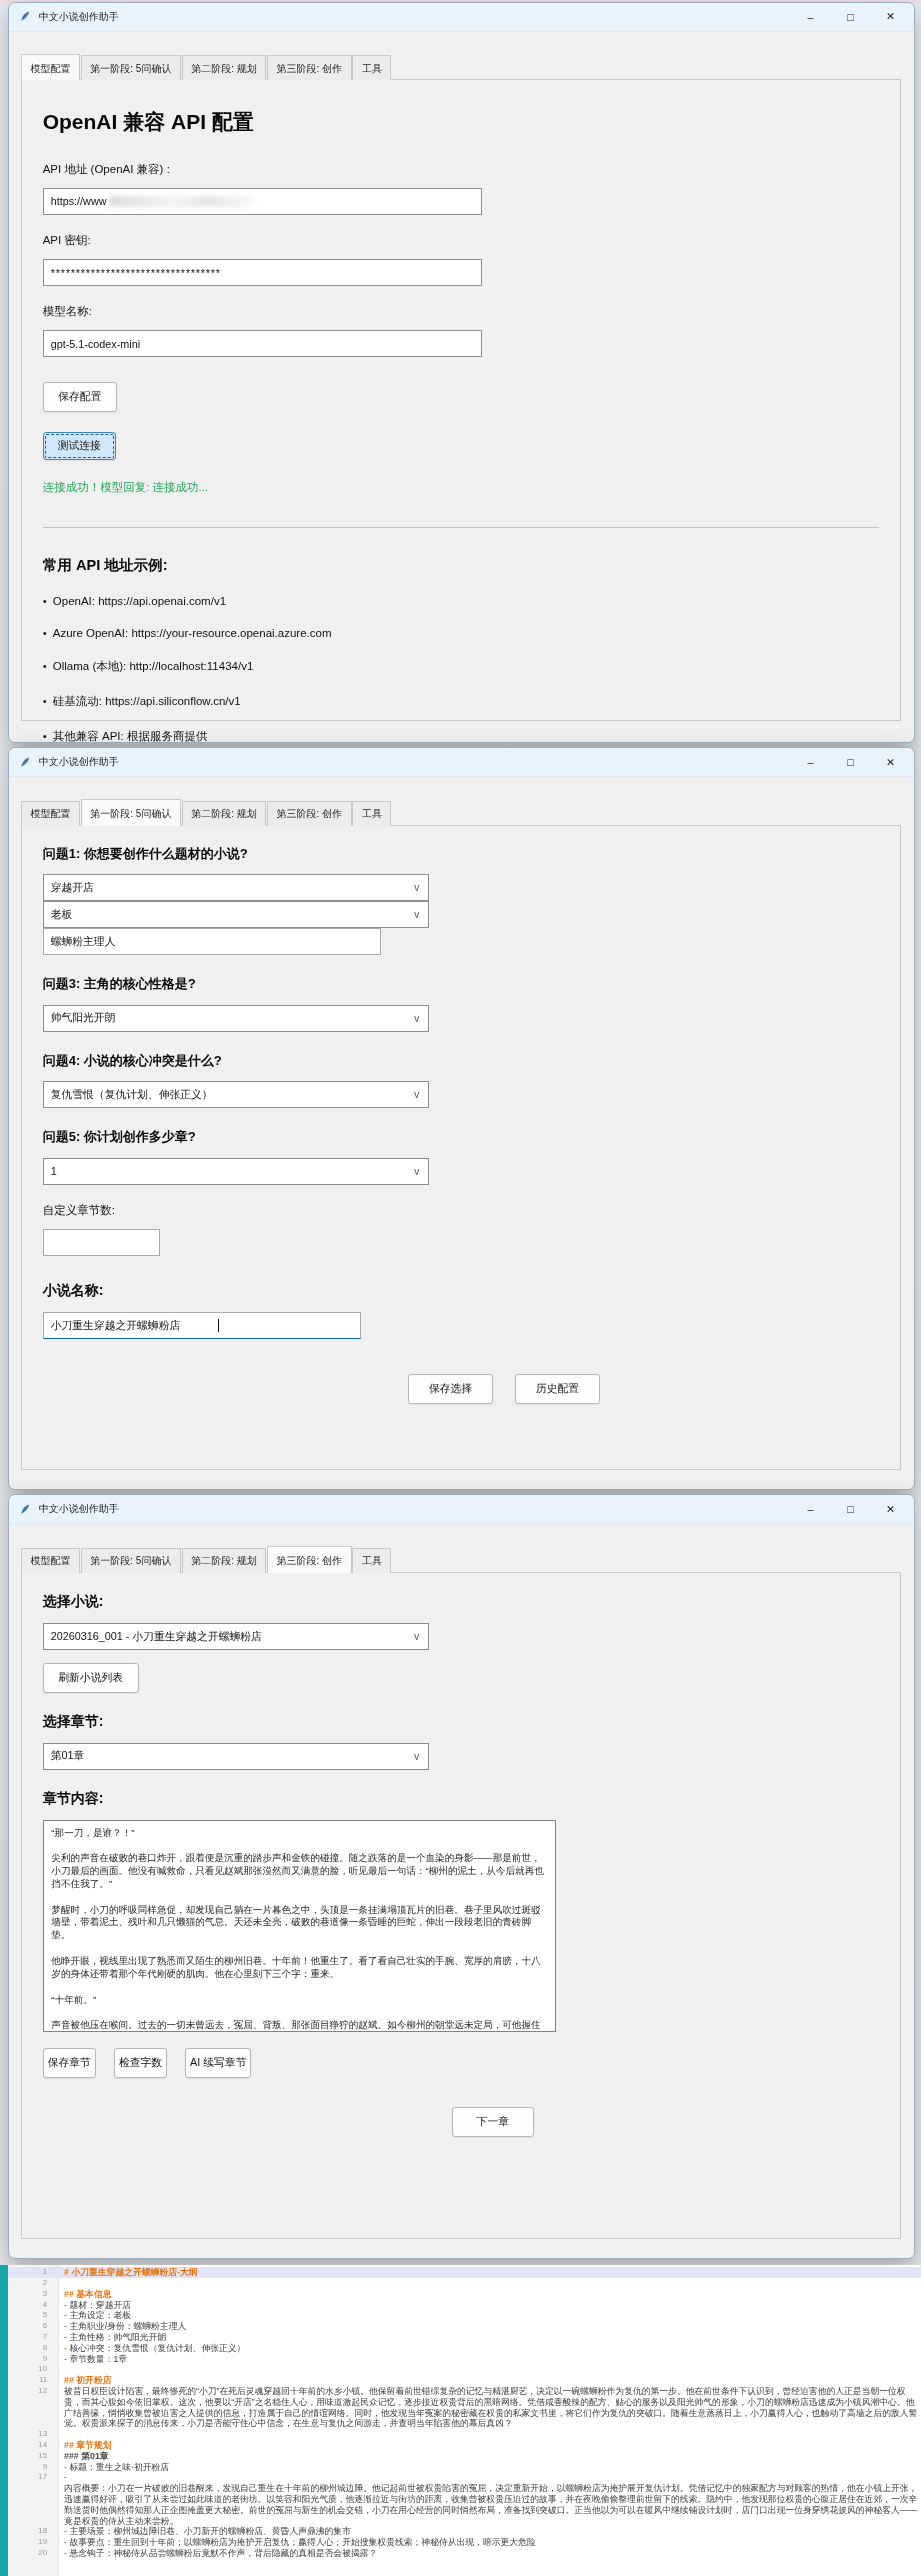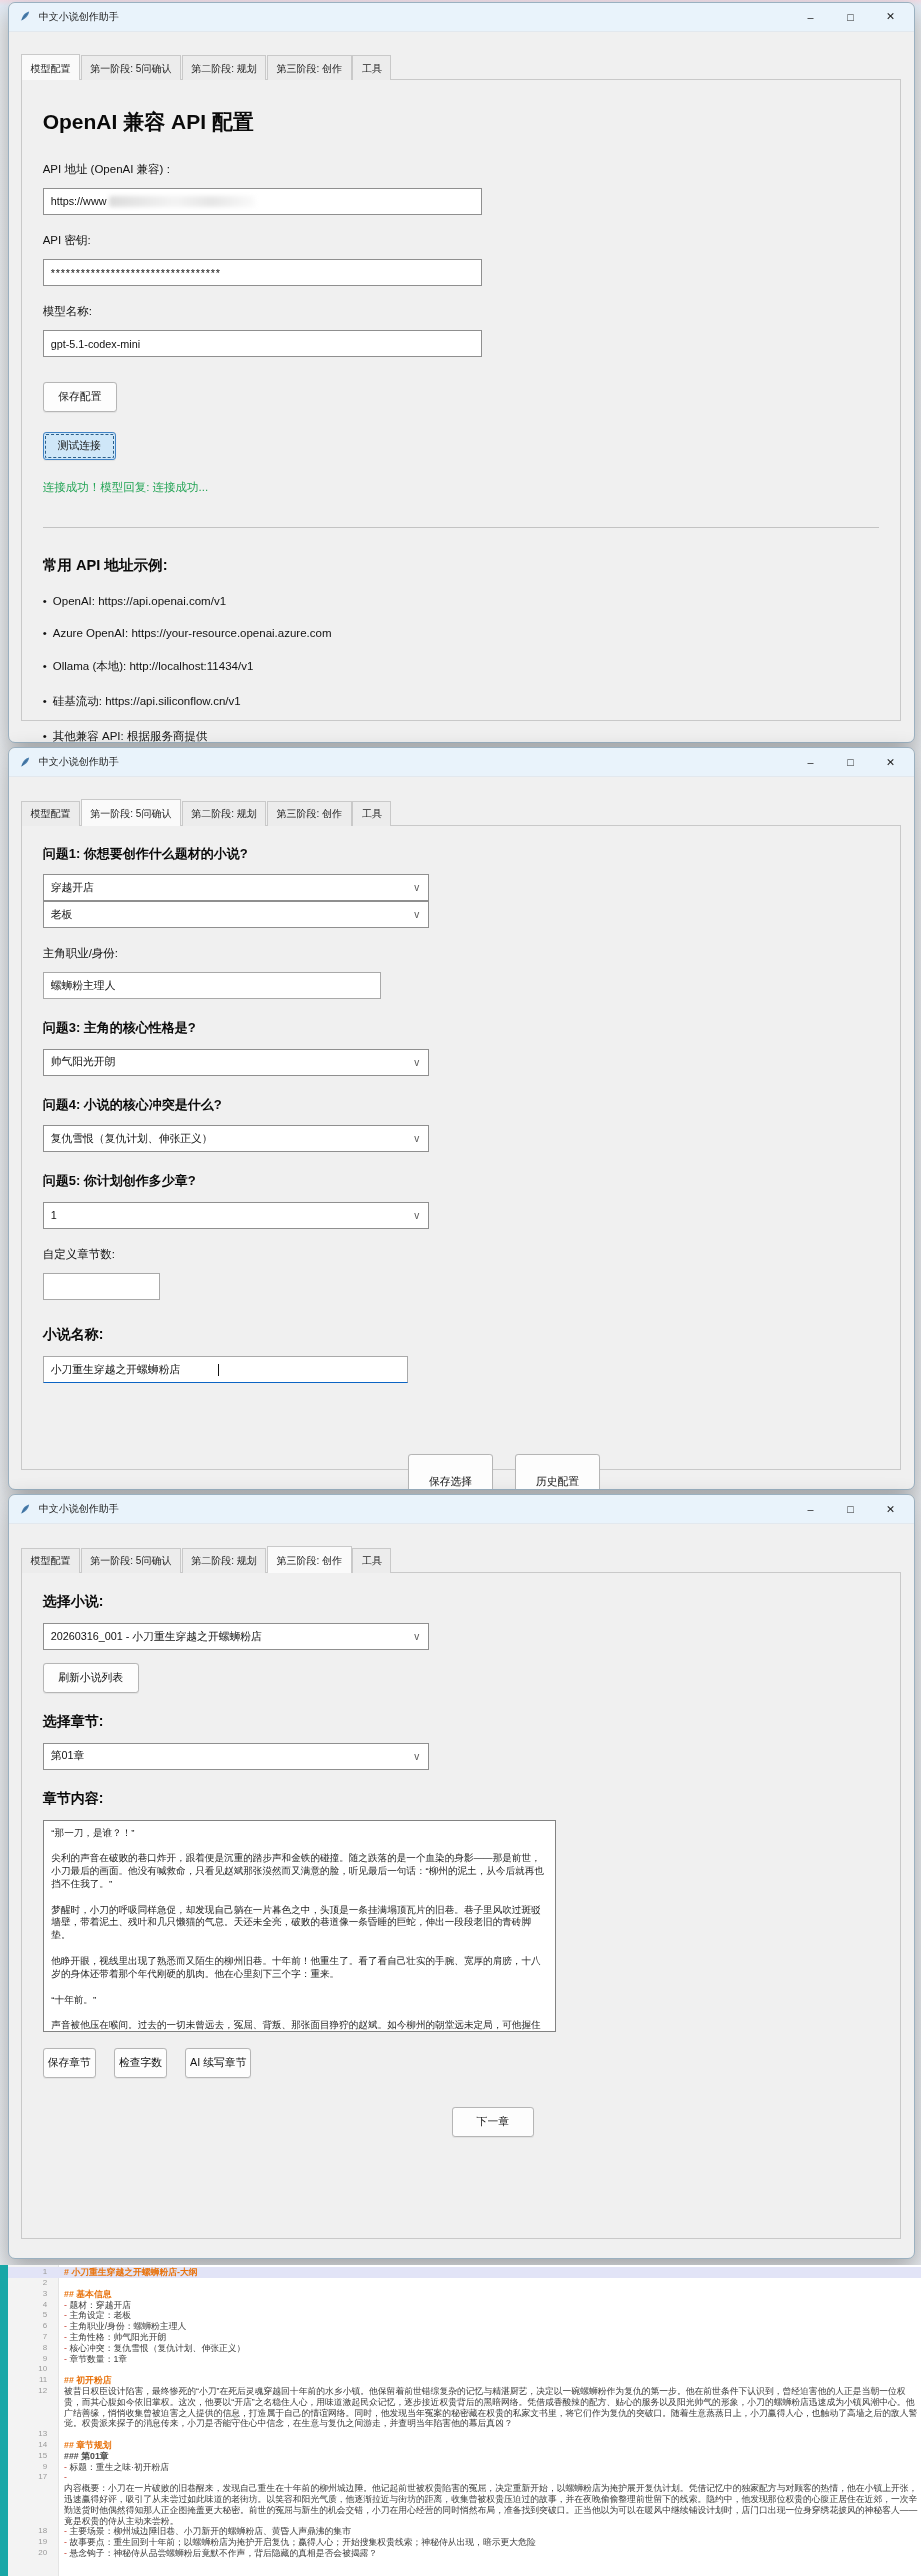--- a/index.html
+++ b/index.html
@@ -43,21 +43,21 @@
   .biglabel { font-size:14px; font-weight:bold; color:#0a0a0a; margin:20px 0 12.3px 6.1px; }
   .input, .combo {
     height:27px; background:#fff; border:0.8px solid #8f8f8f;
     display:flex; align-items:center; padding:0 7px; font-size:10.8px; color:#111; margin-left:6.1px;
   }
   .input.w-url { width:439px; }
   .input.w-key { width:439px; letter-spacing:0.8px; }
   .input.w-model { width:439px; }
   .input.w-job { width:338px; border-color:#a9a9a9; }
   .input.w-small { width:117px; border-color:#a9a9a9; }
-  .input.w-name { width:365px; border-color:#a9a9a9; border-bottom:1.5px solid #0b64c4;gap:37px; }
+  .input.w-name { width:318px; border-color:#a9a9a9; border-bottom:1.5px solid #0b64c4;gap:37px; }
   .combo { width:386px; justify-content:space-between; }
   .combo .arrow { color:#555; font-size:10px; margin-right:1.5px; }
   .redact { display:inline-block; width:146px; height:11.5px; margin-left:2.3px; border-radius:2.3px;
             background:linear-gradient(90deg,#dcdcdc,#f3f3f3 45%,#e6e6e6 70%,#fafafa); filter:blur(2.3px); }
   .caret { display:inline-block; width:0.8px; height:12.3px; background:#111; margin-left:0.8px; }
   .btn {
     display:inline-block; background:#fdfdfd; border:0.8px solid #b5b5b5; border-radius:3.1px;
     font-size:10.8px; color:#111; padding:7px 14.6px; margin-left:6.1px; cursor:default;
     box-shadow:0 0.8px 0.8px rgba(0,0,0,.06);
     font-family:"Liberation Sans","DejaVu Sans",sans-serif;
@@ -66,21 +66,21 @@
     background:#cfe7f8; border:1.5px solid #3f82c4; outline:0.8px dashed #2b5f8a; outline-offset:-3.8px;
     padding:6.1px 14px;
   }
   .status { font-size:11.5px; margin:20px 0 0 6.1px; }
   .sep { border:none; border-top:0.8px solid #c3c3c3; margin:32px 6.1px 0 6.1px; }
   .h2 { font-size:14.6px; font-weight:bold; color:#0a0a0a; margin:28px 0 3.1px 6.1px; }
   .examples { list-style:none; margin:6.1px 0 0 6.1px; }
   .examples li { font-size:11.5px; color:#111; margin-top:20px; }
   .examples li .bullet { margin-right:6.1px; }
   .btnrow-right { margin-top:35px; padding-left:353px; }
-  .btnrow-right .btn { margin-left:18.4px; padding:20px 20px;margin-top:36px; }
+  .btnrow-right .btn { margin-left:18.4px; padding:7px 20px; }
   .smallbtn { margin-top:12.3px; }
   .textarea {
     width:513px; margin-left:6.1px; background:#fff; border:0.8px solid #828282;
     padding:5.4px 7.7px; font-size:9.6px; line-height:1.34; color:#1d1d1d;
     white-space:pre-wrap; height:212px; overflow:hidden;
   }
   .w3btns { margin-top:15.4px; }
   .w3btns .btn { margin-right:8.5px; padding:7px 4px; }
   .nextbtn { display:block; margin:29px 0 0 415px; padding:7px 24px; }
   
@@ -174,21 +174,20 @@
   <div class="page" style="height:645px;">
     <div class="qlabel" style="margin-top:14px;">问题1: 你想要创作什么题材的小说?</div>
     <div class="combo">
       <span>穿越开店</span>
       <span class="arrow">v</span>
     </div>
     <div class="combo">
       <span>老板</span>
       <span class="arrow">v</span>
     </div>
-    <div class="slabel">主角职业/身份:</div>
     <div class="input w-job">
       <span>螺蛳粉主理人</span>
     </div>
     <div class="qlabel">问题3: 主角的核心性格是?</div>
     <div class="combo">
       <span>帅气阳光开朗</span>
       <span class="arrow">v</span>
     </div>
     <div class="qlabel">问题4: 小说的核心冲突是什么?</div>
     <div class="combo">

